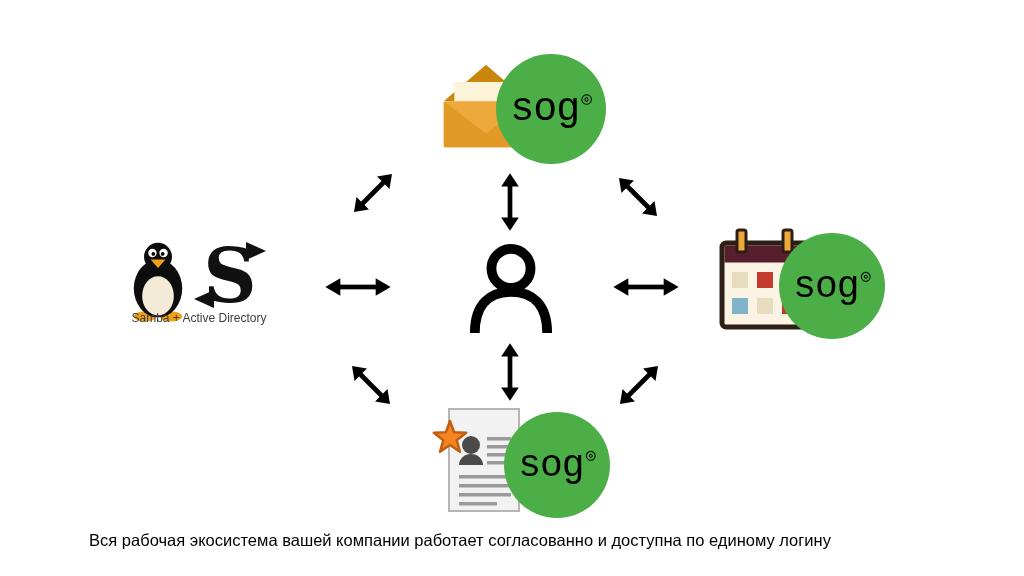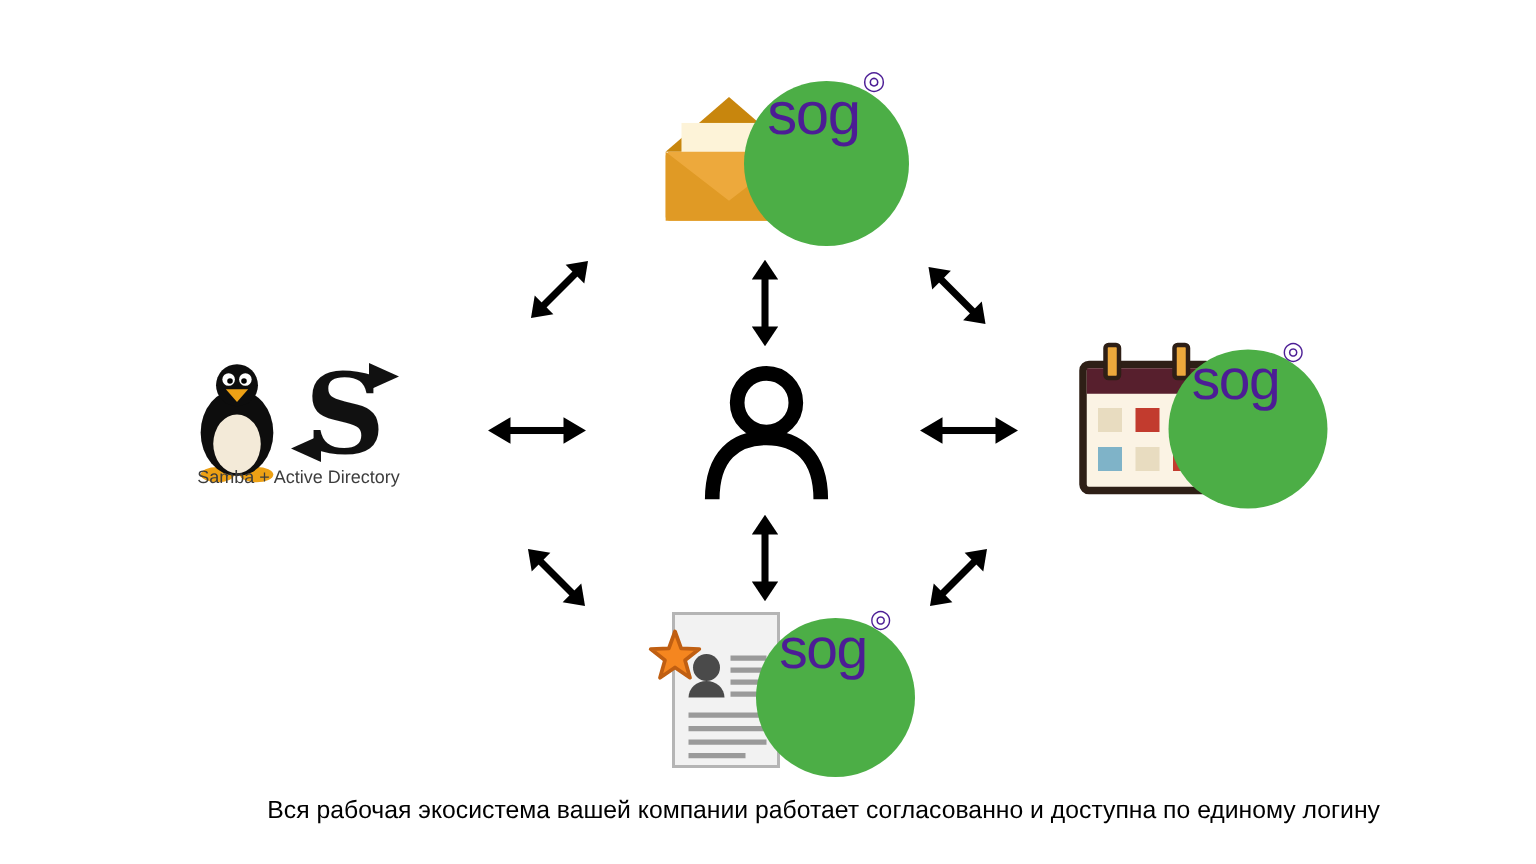--- a/index.html
+++ b/index.html
@@ -4,23 +4,23 @@
 <style>
   html,body { margin:0; padding:0; background:#fff; }
   .canvas {
     position:relative; width:1024px; height:576px; background:#ffffff;
     overflow:hidden; font-family:"Liberation Sans", sans-serif;
   }
   .abs { position:absolute; }
 
   
   .sogo-badge {
-    position:absolute; border-radius:50%; background:#4cae46; color:#4c1d95;
-    display:flex; justify-content:center;
-    font-family:Liberation Sans, sans-serif; font-weight:400;
+    position:absolute; border-radius:50%; background:#4cae46; color:#000000;
+    display:flex; align-items:center; justify-content:center;
+    font-family:Liberation Mono, monospace; font-weight:400;
     letter-spacing:-1px;
   }
   .badge-mail     { left:496px; top:54px;  width:110px; height:110px; font-size:40px; }
   .badge-calendar { left:779px; top:233px; width:106px; height:106px; font-size:38px; }
   .badge-contacts { left:504px; top:412px; width:106px; height:106px; font-size:38px; }
   .sogo-mark { font-size:0.44em; position:relative; top:-0.60em; margin-left:2px; letter-spacing:0; }
 
   
   .arrow { position:absolute; fill:#000; }
   #arrow-left   { left:324px; top:276px; width:68px; height:22px; }
@@ -30,21 +30,21 @@
   #arrow-tl     { left:345px; top:182px; width:56px; height:22px; transform:rotate(-45deg); }
   #arrow-tr     { left:610px; top:186px; width:56px; height:22px; transform:rotate(45deg); }
   #arrow-bl     { left:343px; top:374px; width:56px; height:22px; transform:rotate(45deg); }
   #arrow-br     { left:611px; top:374px; width:56px; height:22px; transform:rotate(-45deg); }
 
   .samba-label {
     position:absolute; left:69px; top:311px; width:260px; text-align:center;
     font-size:12px; color:#3d3d3d;
   }
   .caption {
-    position:absolute; left:0; top:531px; width:920px; text-align:right;
+    position:absolute; left:0; top:531px; width:920px; text-align:center;
     font-size:16.5px; color:#000;
   }
 </style>
 </head>
 <body>
 
 <div class="canvas">
 
   <svg class="abs" style="left:438px; top:56px;" width="96" height="98" viewBox="0 0 100 100">
     <polygon points="6,46 50,8 94,46" fill="#c8860d"></polygon>

